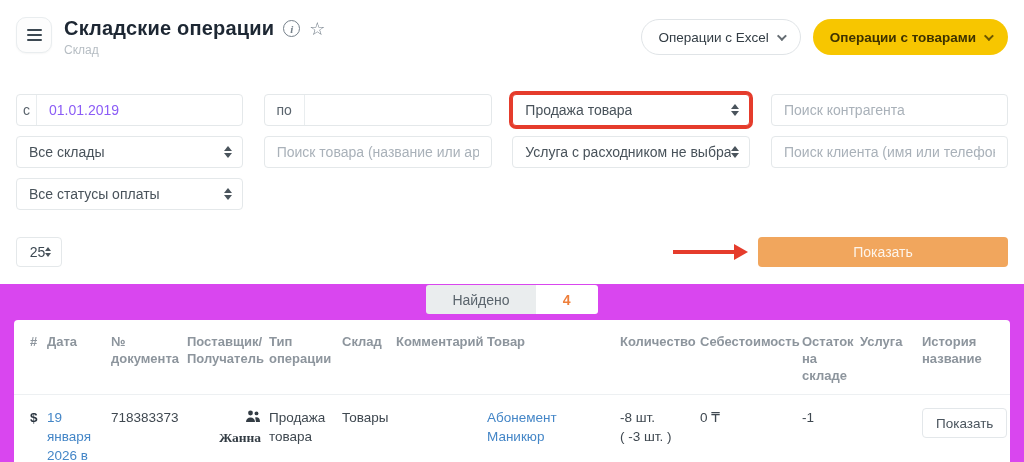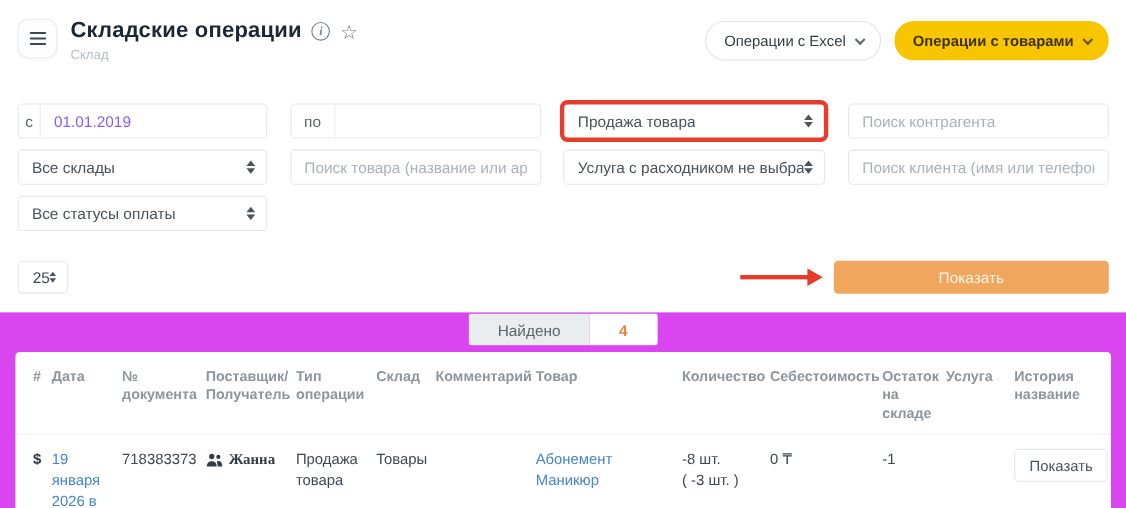--- a/index.html
+++ b/index.html
@@ -77,21 +77,21 @@
 
   .table-card { margin:6px 14px 0 14px; background:#fff; border-radius:4px 4px 0 0; flex:1; overflow:hidden; }
   table { border-collapse:collapse; table-layout:fixed; width:996px; }
   th { text-align:left; vertical-align:top; font-size:13px; font-weight:700; color:#8d959d; line-height:17px; padding:13px 8px 10px 0; }
   td { text-align:left; vertical-align:top; font-size:13.5px; color:#3f4850; line-height:19px; padding:13px 8px 12px 0; }
   th:first-child, td:first-child { padding-left:16px; }
   th:nth-child(9), th:nth-child(10) { white-space:nowrap; }
   tbody tr { border-top:1px solid #edf0f2; }
   .link { color:#4486c7; cursor:pointer; }
   .money-icon { font-weight:700; color:#2b3540; }
-  .partner-cell { display:flex; gap:5px; align-items:center; }
+  .partner-cell { display:flex; gap:5px; align-items:flex-end;flex-direction:column; }
   .partner-name { font-weight:600; color:#333c44; font-family:"Liberation Serif","DejaVu Serif",serif; }
   .people-icon svg { display:block; margin-top:2px; }
   .btn-history { height:30px; padding:0 13px; background:#fff; border:1px solid #e3e7ea; border-radius:4px; font-size:13.5px; color:#4b555e; cursor:pointer; font-family:inherit; }
   .qty-line { display:block; }
 </style>
 </head>
 <body>
 
 <div class="page">
 

